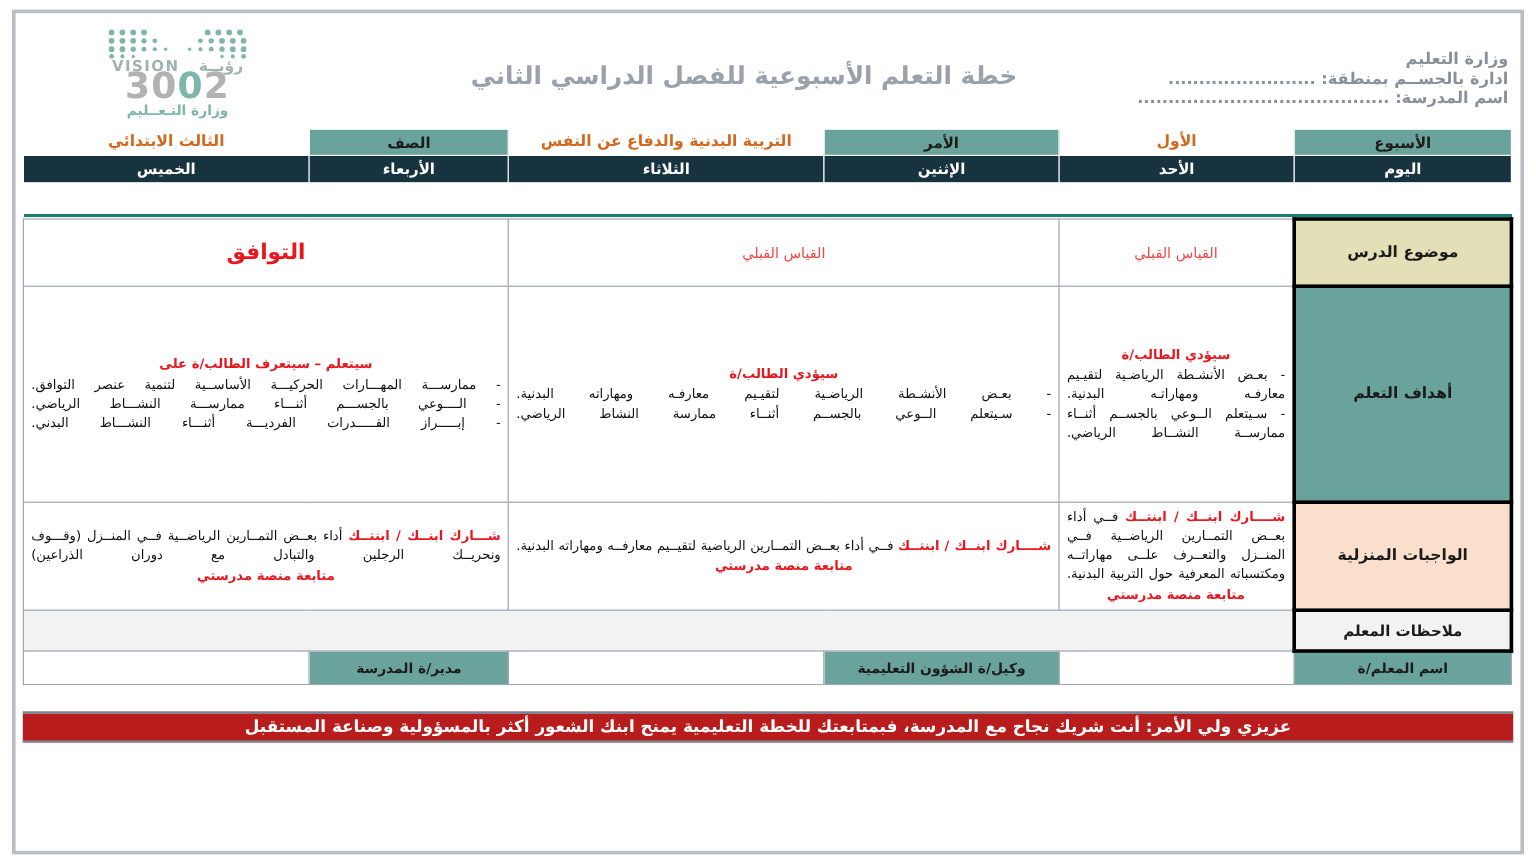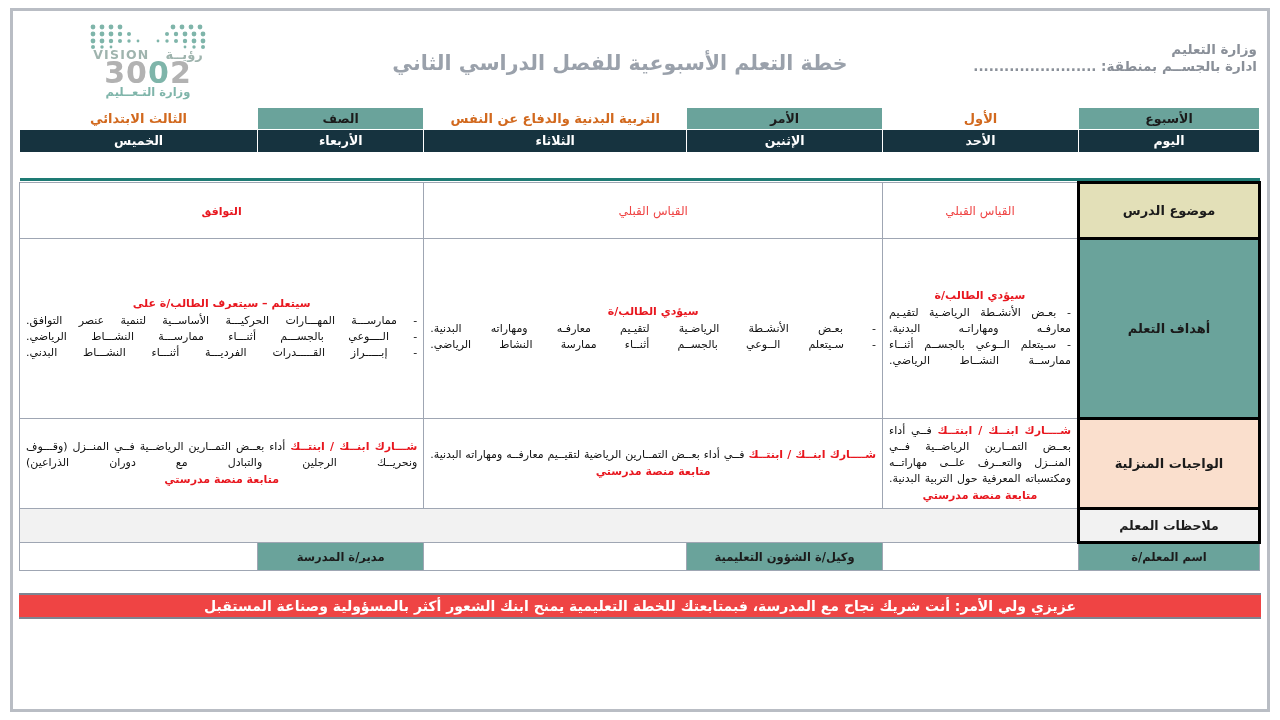--- a/index.html
+++ b/index.html
@@ -137,55 +137,56 @@
   .lbl-hw    { background: #fadfcd; }
   .lbl-notes { background: #d9d9d9; font-size: 12.5px; }
 
   .row-topic td  { height: 56px; }
   .row-goals td  { height: 180px; vertical-align: middle; }
   .row-hw td     { height: 82px; vertical-align: middle; }
   .row-notes td  { height: 34px; background: #f2f2f2; }
   .row-sig td    { height: 28px; }
 
   .topic-txt { font-size: 12px; font-weight: normal; color: #ef4444; }
-  .topic-red { font-size: 11px; font-weight: bold; color: #e8171f; }
+  .topic-red { font-size: 18px; font-weight: bold; color: #e8171f; }
 
   .blk { text-align: justify; text-align-last: justify; line-height: 16px; font-size: 11px; }
   .blk .hl { color: #e8171f; font-weight: bold; display: block; text-align: center; text-align-last: center; margin-bottom: 1px; }
   .blk p { margin: 0; }
   .blk .foot { color: #e8171f; font-weight: bold; text-align: center; text-align-last: center; margin-top: 1px; }
 
   .sig-cell { background: #6aa39b; font-weight: bold; font-size: 11.5px; text-align: center; color: #1b1b1b; }
   .blank-cell { background: #ffffff; }
 
   
   .tail-space { height: 18px; background: #ffffff; }
   .footer-banner {
     margin-top: 4px;
     height: 26px;
-    background: #ef4444;
+    background: #b91c1c;
     border-top: 2px solid #7e8592;
     border-bottom: 2px solid #7e8592;
     display: flex; align-items: center; justify-content: center;
     color: #ffffff; font-weight: bold; font-size: 14px;
     white-space: nowrap;
   }
   .footer-gap { height: 14px; background: #ffffff; }
 </style>
 </head>
 <body>
 
 <div id="page">
   <div class="sheet">
 
     <div class="header">
 
       <div class="hdr-right">
         <div>وزارة التعليم</div>
         <div>ادارة بالجســم بمنطقة: ........................</div>
+        <div>اسم المدرسة: .........................................</div>
       </div>
 
       <div class="hdr-mid">
         <div class="doc-title">خطة التعلم الأسبوعية للفصل الدراسي الثاني</div>
       </div>
 
       <div class="hdr-left">
         <div class="logo">
           <svg class="dots" viewBox="0 0 122 26">
             <g fill="#7fb5aa">

